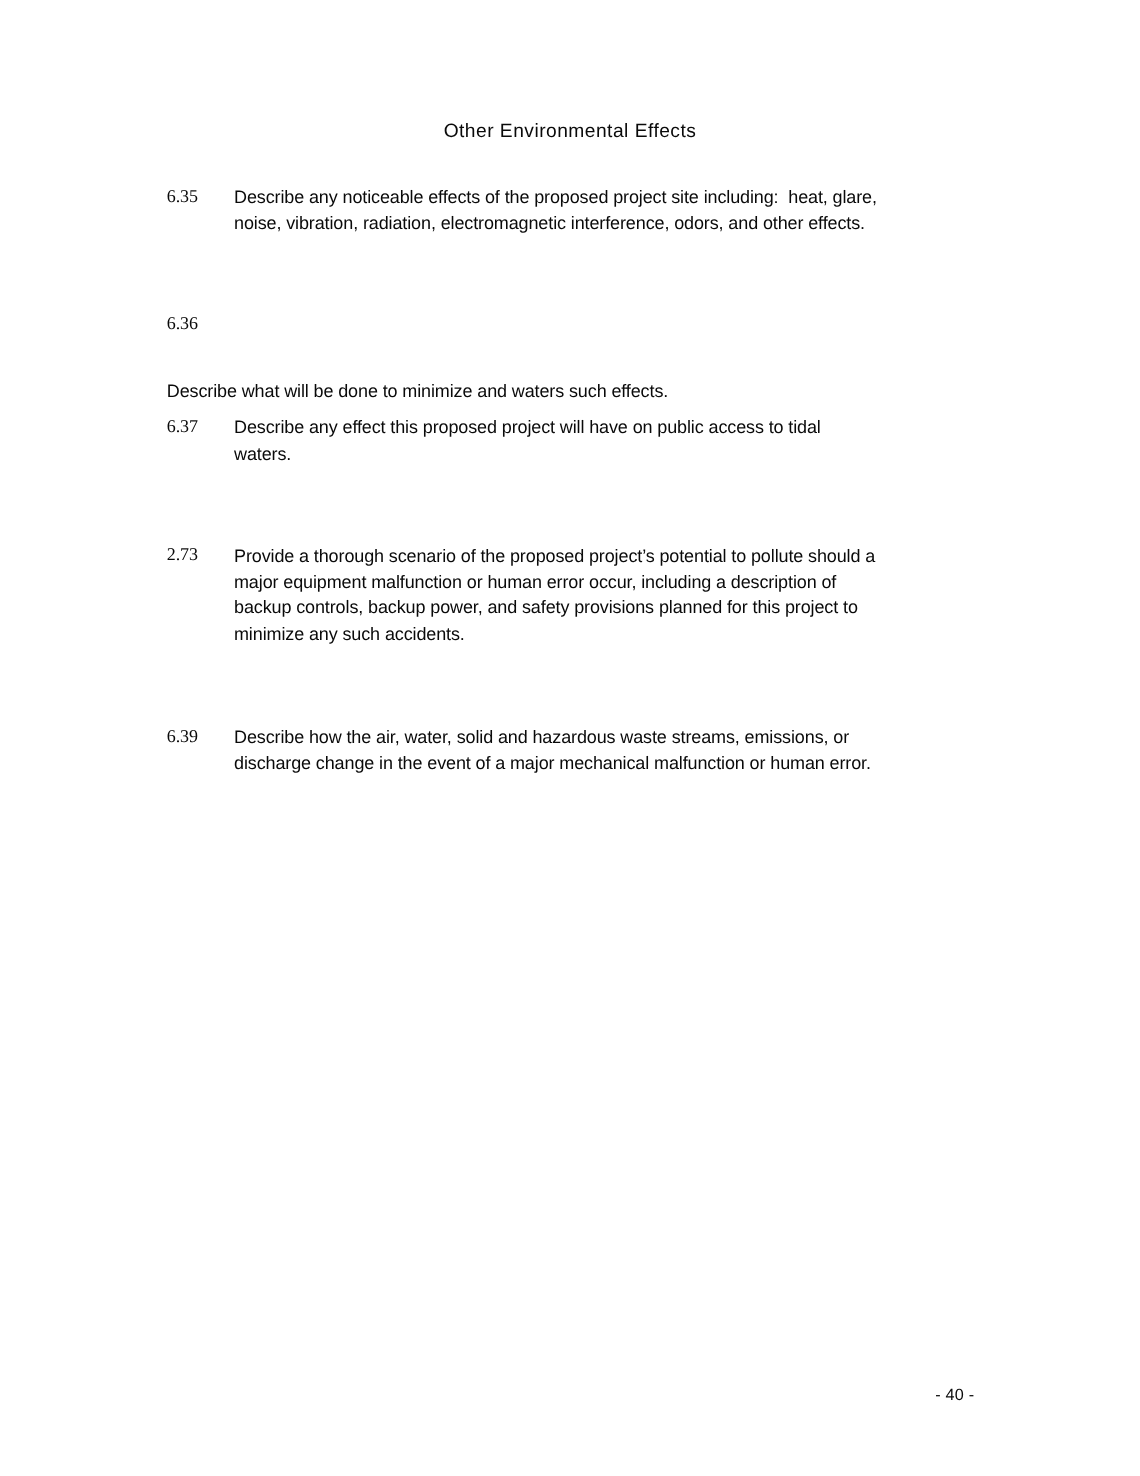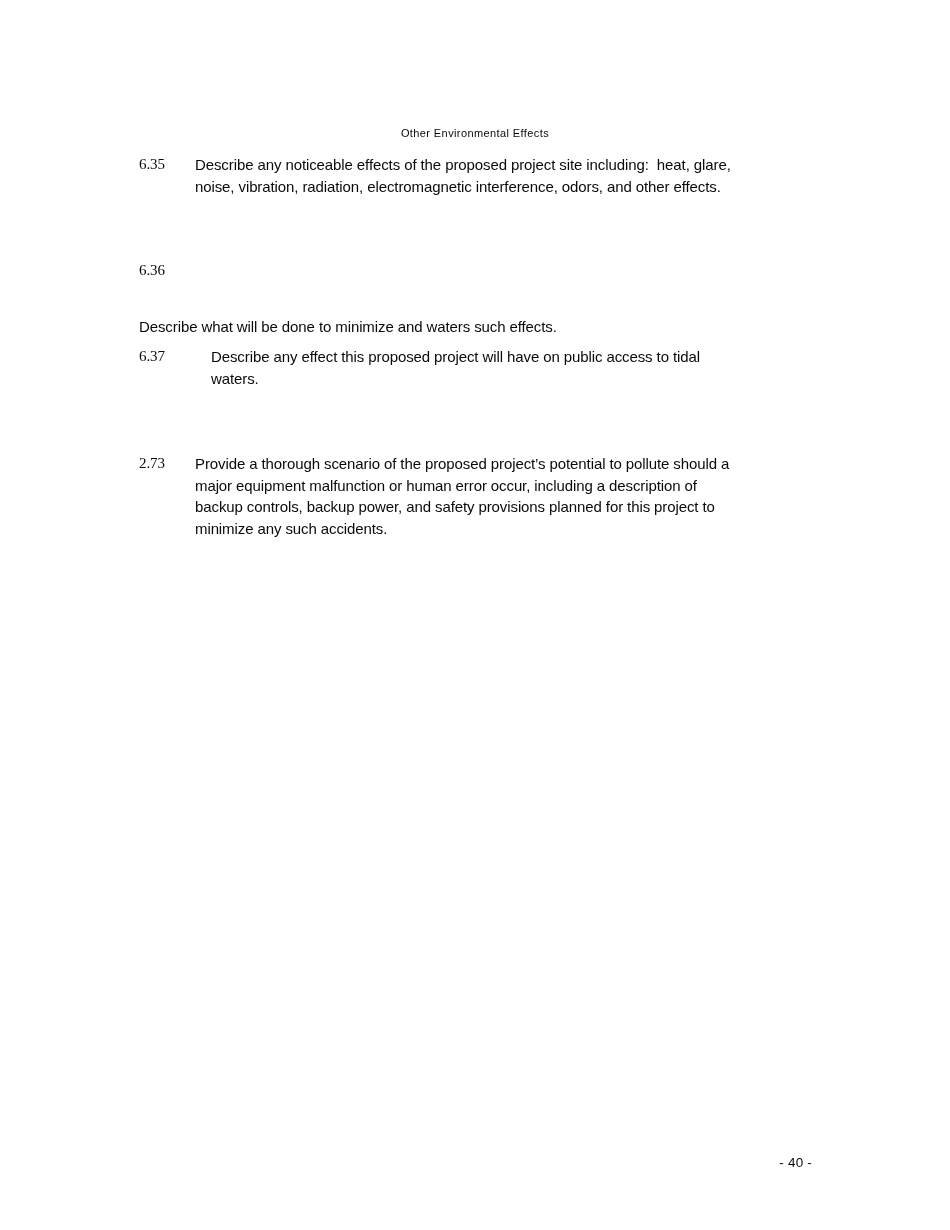--- a/index.html
+++ b/index.html
@@ -11,25 +11,25 @@
     position: relative;
     width: 950px;
     height: 1230px;
     background: #ffffff;
     font-family: "Liberation Sans", sans-serif;
     color: #0a0a0a;
     overflow: hidden;
   }
   .doc-title {
     position: absolute;
-    top: 127px;
+    top: 101px;
     left: 0;
     width: 950px;
     text-align: center;
-    font-size: 11px;
+    font-size: 16px;
     letter-spacing: 0.4px;
     white-space: pre;
   }
   .question {
     position: absolute;
     left: 139px;
     display: flex;
     align-items: flex-start;
   }
   .q-num {
@@ -42,21 +42,21 @@
   }
   .q-text {
     width: 720px;
     font-size: 15px;
     line-height: 21.5px;
     letter-spacing: -0.1px;
     white-space: pre-wrap;
   }
   .q-6-35 { top: 154px; }
   .q-6-36 { top: 260px; flex-direction: column; }
-  .q-6-37 { top: 346px; gap: 16px; }
+  .q-6-37 { top: 346px; }
   .q-6-38 { top: 453px; }
   .q-6-39 { top: 604px; }
   .page-number {
     position: absolute;
     top: 1155px;
     right: 138px;
     font-size: 13.5px;
     letter-spacing: 0.2px;
     white-space: pre;
   }
@@ -86,16 +86,21 @@
   </div>
 
   <div class="question q-6-38">
     <div class="q-num">2.73</div>
     <div class="q-text">Provide a thorough scenario of the proposed project’s potential to pollute should a
 major equipment malfunction or human error occur, including a description of
 backup controls, backup power, and safety provisions planned for this project to
 minimize any such accidents.</div>
   </div>
 
+  <div class="question q-6-39">
+    <div class="q-num">6.39</div>
+    <div class="q-text">Describe how the air, water, solid and hazardous waste streams, emissions, or
+discharge change in the event of a major mechanical malfunction or human error.</div>
+  </div>
 
   <div class="page-number">- 40 -</div>
 
 </div>
 
 </body></html>

